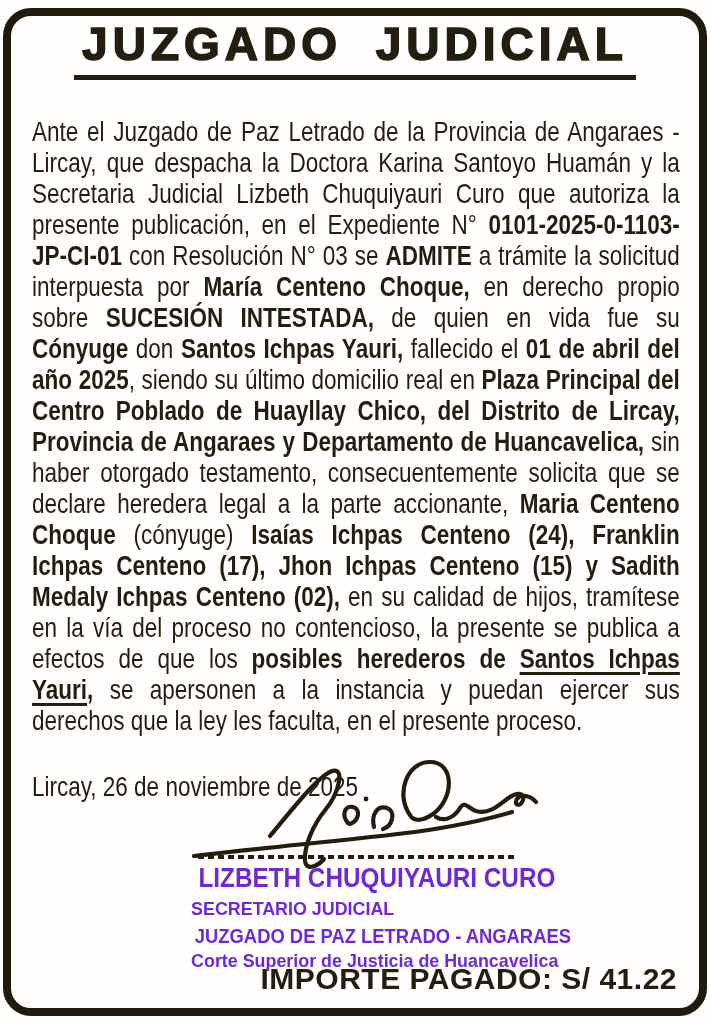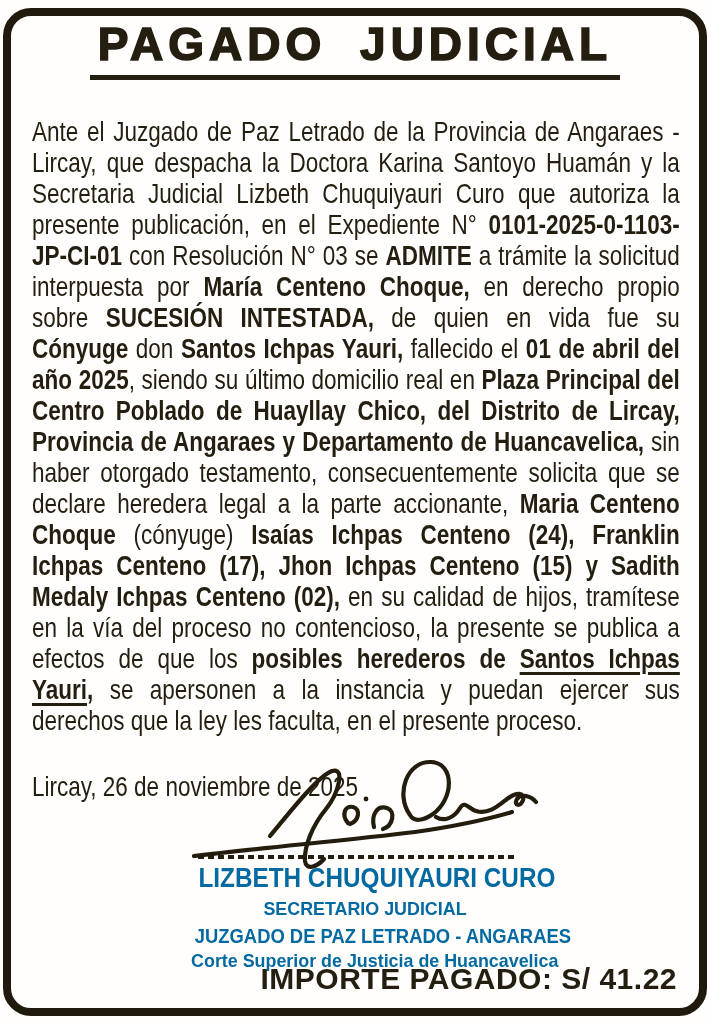--- a/index.html
+++ b/index.html
@@ -38,40 +38,40 @@
     transform:scaleX(0.818); transform-origin:0 0;
     font-size:27.5px; line-height:31px;
   }
   
   .sig { position:absolute; left:169px; top:736px; width:370px; height:228px; }
   .sig svg { position:absolute; left:0; top:0; }
   .dashline {
     position:absolute; left:18px; top:103px; width:318px; height:3.5px;
     background:repeating-linear-gradient(90deg,#241e10 0 6px, transparent 6px 10px);
   }
-  .stamp { position:absolute; left:0; top:111px; width:370px; text-align:center; color:#0369a1; }
+  .stamp { position:absolute; left:0; top:111px; width:370px; color:#6d28d9; }
   .stamp-name  { font-size:27px; font-weight:bold; transform:scaleX(0.90); transform-origin:50% 0; white-space:nowrap; }
   .stamp-role  { font-size:19px; font-weight:bold; transform:scaleX(0.94); transform-origin:50% 0; margin-top:4px; white-space:nowrap; }
   .stamp-court { font-size:20px; font-weight:bold; transform:scaleX(0.92); transform-origin:50% 0; margin-top:5px; white-space:nowrap; }
   .stamp-district { font-size:19px; font-weight:bold; transform:scaleX(0.94); transform-origin:50% 0; margin-top:2px; white-space:nowrap; }
   
   .importe {
     position:absolute; right:22px; top:946px;
     font-size:30px; font-weight:bold; letter-spacing:0.5px;
     white-space:nowrap;
   }
 </style>
 </head>
 <body>
 
 <div class="page">
   <div class="frame">
 
     <div class="title-wrap">
-      <span class="title">PAGADO JUDICIAL</span>
+      <span class="title">JUZGADO JUDICIAL</span>
     </div>
 
     <p class="body" id="body-paragraph"><span>Ante el Juzgado de Paz Letrado de la Provincia de Angaraes - Lircay, que despacha la Doctora Karina Santoyo Huamán y la Secretaria Judicial Lizbeth Chuquiyauri Curo que autoriza la presente publicación, en el Expediente N° </span><span class="b">0101-2025-0-1103-JP-CI-01</span><span> con Resolución N° 03 se </span><span class="b">ADMITE</span><span> a trámite la solicitud interpuesta por </span><span class="b">María Centeno Choque,</span><span> en derecho propio sobre </span><span class="b">SUCESIÓN INTESTADA,</span><span> de quien en vida fue su </span><span class="b">Cónyuge</span><span> don </span><span class="b">Santos Ichpas Yauri,</span><span> fallecido el </span><span class="b">01 de abril del año 2025</span><span>, siendo su último domicilio real en </span><span class="b">Plaza Principal del Centro Poblado de Huayllay Chico, del Distrito de Lircay, Provincia de Angaraes y Departamento de Huancavelica,</span><span> sin haber otorgado testamento, consecuentemente solicita que se declare heredera legal a la parte accionante, </span><span class="b">Maria Centeno Choque</span><span> (cónyuge) </span><span class="b">Isaías Ichpas Centeno (24), Franklin Ichpas Centeno (17), Jhon Ichpas Centeno (15) y Sadith Medaly Ichpas Centeno (02),</span><span> en su calidad de hijos, tramítese en la vía del proceso no contencioso, la presente se publica a efectos de que los </span><span class="b">posibles herederos de </span><span class="b u">Santos Ichpas Yauri</span><span class="b">,</span><span> se apersonen a la instancia y puedan ejercer sus derechos que la ley les faculta, en el presente proceso.</span></p>
 
     <p class="date">Lircay, 26 de noviembre de 2025</p>
 
     <div class="sig">
       <svg width="370" height="122" viewBox="0 0 370 122">
         <g fill="none" stroke="#241c0c" stroke-width="4.2" stroke-linecap="round" stroke-linejoin="round">
           <path d="M14 104 C 80 96, 170 88, 235 80 C 270 75, 305 68, 332 60"></path>

